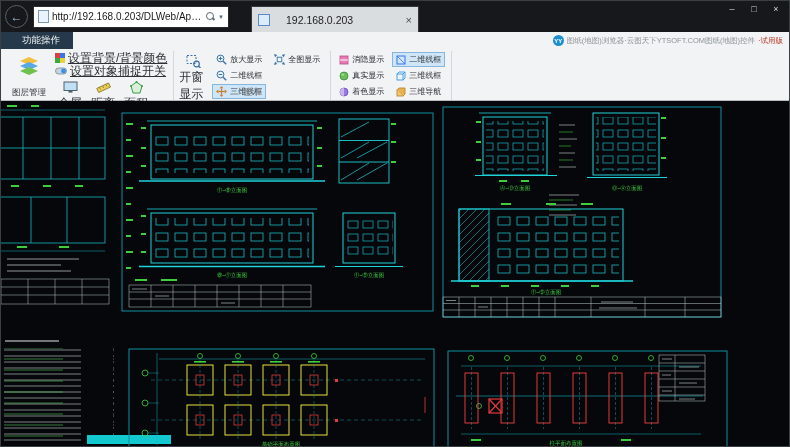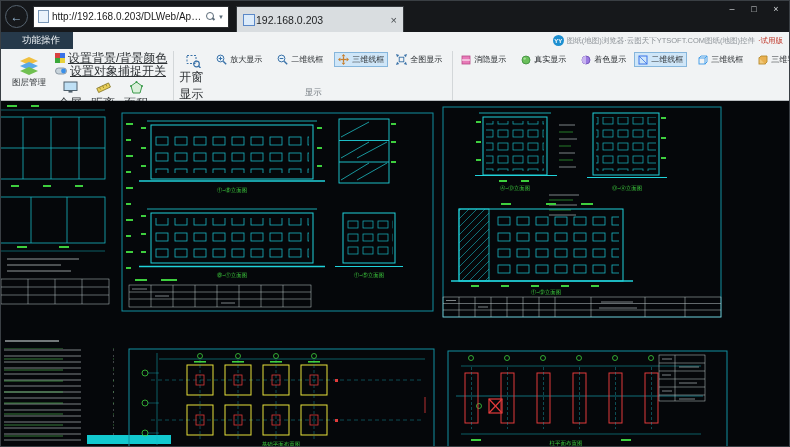--- a/index.html
+++ b/index.html
@@ -12,23 +12,23 @@
             display:flex;align-items:center;justify-content:center;color:#9fc3e0;
             font-size:12px;margin-right:5px;flex:none;}
   .addr{width:196px;height:22px;background:#ffffff;border:1px solid #2a2d30;display:flex;
         align-items:center;padding:0 4px;gap:3px;box-sizing:border-box;flex:none;}
   .page-ico{width:9px;height:11px;border:1px solid #7a98b8;background:#eaf3fb;flex:none;}
   .addr .url{flex:1;font-size:10px;color:#1a1a1a;white-space:nowrap;overflow:hidden;text-overflow:ellipsis;}
   .mag{width:9px;height:9px;position:relative;flex:none;}
   .mag::before{content:"";position:absolute;left:0;top:0;width:6px;height:6px;border:1.4px solid #5b6b78;border-radius:50%;}
   .mag::after{content:"";position:absolute;left:6px;top:6px;width:3px;height:1.6px;background:#5b6b78;transform:rotate(45deg);}
   .dd{font-size:6px;color:#5b6b78;flex:none;}
-  .tab{margin-left:7px;width:168px;height:26px;align-self:flex-end;background:#d9dde0;
+  .tab{margin-left:22px;width:168px;height:26px;align-self:flex-end;background:#d9dde0;
        border:1px solid #34383c;border-bottom:none;display:flex;align-items:center;
-       padding:7px 6px;gap:1px;box-sizing:border-box;flex:none;}
+       padding:7px 6px;gap:16px;box-sizing:border-box;flex:none;}
   .fav{width:10px;height:10px;border:1px solid #5a88c8;background:#dcebfa;flex:none;}
   .tab-title{font-size:10.5px;color:#1c1e20;flex:1;white-space:nowrap;overflow:hidden;}
   .tab-close{font-size:11px;color:#4a4e52;}
   .win-controls{position:absolute;top:0;right:2px;display:flex;}
   .wc{width:22px;height:15px;display:flex;align-items:center;justify-content:center;
       color:#d4d7d9;font-size:9px;}
   
   .ribbon{position:absolute;top:31px;left:0;right:0;height:69px;background:#f1f3f4;
           border-bottom:1px solid #b8bcbf;box-sizing:border-box;}
   .ribbon-tab{position:absolute;top:0;left:0;width:64px;height:17px;background:#26394a;
@@ -37,27 +37,27 @@
   .brand-logo{width:11px;height:11px;border-radius:50%;background:#1d8fd0;color:#fff;
               font-size:6px;font-weight:bold;display:flex;align-items:center;justify-content:center;}
   .brand-text{font-size:7.5px;color:#8b9196;}
   .brand-trial{font-size:7.5px;color:#c0392b;}
   .ribbon-body{position:absolute;top:17px;left:0;right:0;bottom:0;display:flex;align-items:stretch;padding:2px 0 0 2px;}
   .group{position:relative;display:flex;align-items:flex-start;gap:4px;
          padding:1px 6px 12px 4px;border-right:1px solid #d3d7d9;}
   .group-label{position:absolute;bottom:1px;left:0;right:0;text-align:center;
                font-size:8.5px;color:#7b8187;}
   .big-btn{width:42px;display:flex;flex-direction:column;align-items:center;justify-content:center;
-           gap:0;font-size:8.5px;color:#2f3336;padding:2px 0;border:1px solid transparent;}
+           gap:10px;font-size:8.5px;color:#2f3336;padding:2px 0;border:1px solid transparent;}
   .tool-col{display:flex;flex-direction:column;gap:1px;}
   .chk-row{display:flex;align-items:center;gap:3px;height:12px;font-size:12px;color:#2f3336;white-space:nowrap;text-decoration:underline;}
   .mini-row{display:flex;gap:3px;margin-top:1px;}
   .mini-btn{display:flex;flex-direction:column;align-items:center;gap:1px;width:28px;
             font-size:12px;color:#2f3336;padding:1px 0;border:1px solid transparent;}
-  .disp-col{display:flex;flex-direction:row;gap:7px;}
+  .disp-col{display:flex;flex-direction:column;gap:1px;}
   .row-btn{display:flex;align-items:center;gap:3px;height:13px;padding:0 3px;
            font-size:8px;color:#2f3336;border:1px solid transparent;white-space:nowrap;}
   .row-btn.selected{background:#cfe6f8;border-color:#86b6dc;}
   .ic{flex:none;}
   
   .canvas{position:absolute;top:100px;left:0;right:0;bottom:0;background:#05070a;}
   .lbl{font-size:5.5px;fill:#3ecf3e;text-anchor:middle;font-family:"Liberation Sans",sans-serif;}
 </style>
 </head>
 <body>

